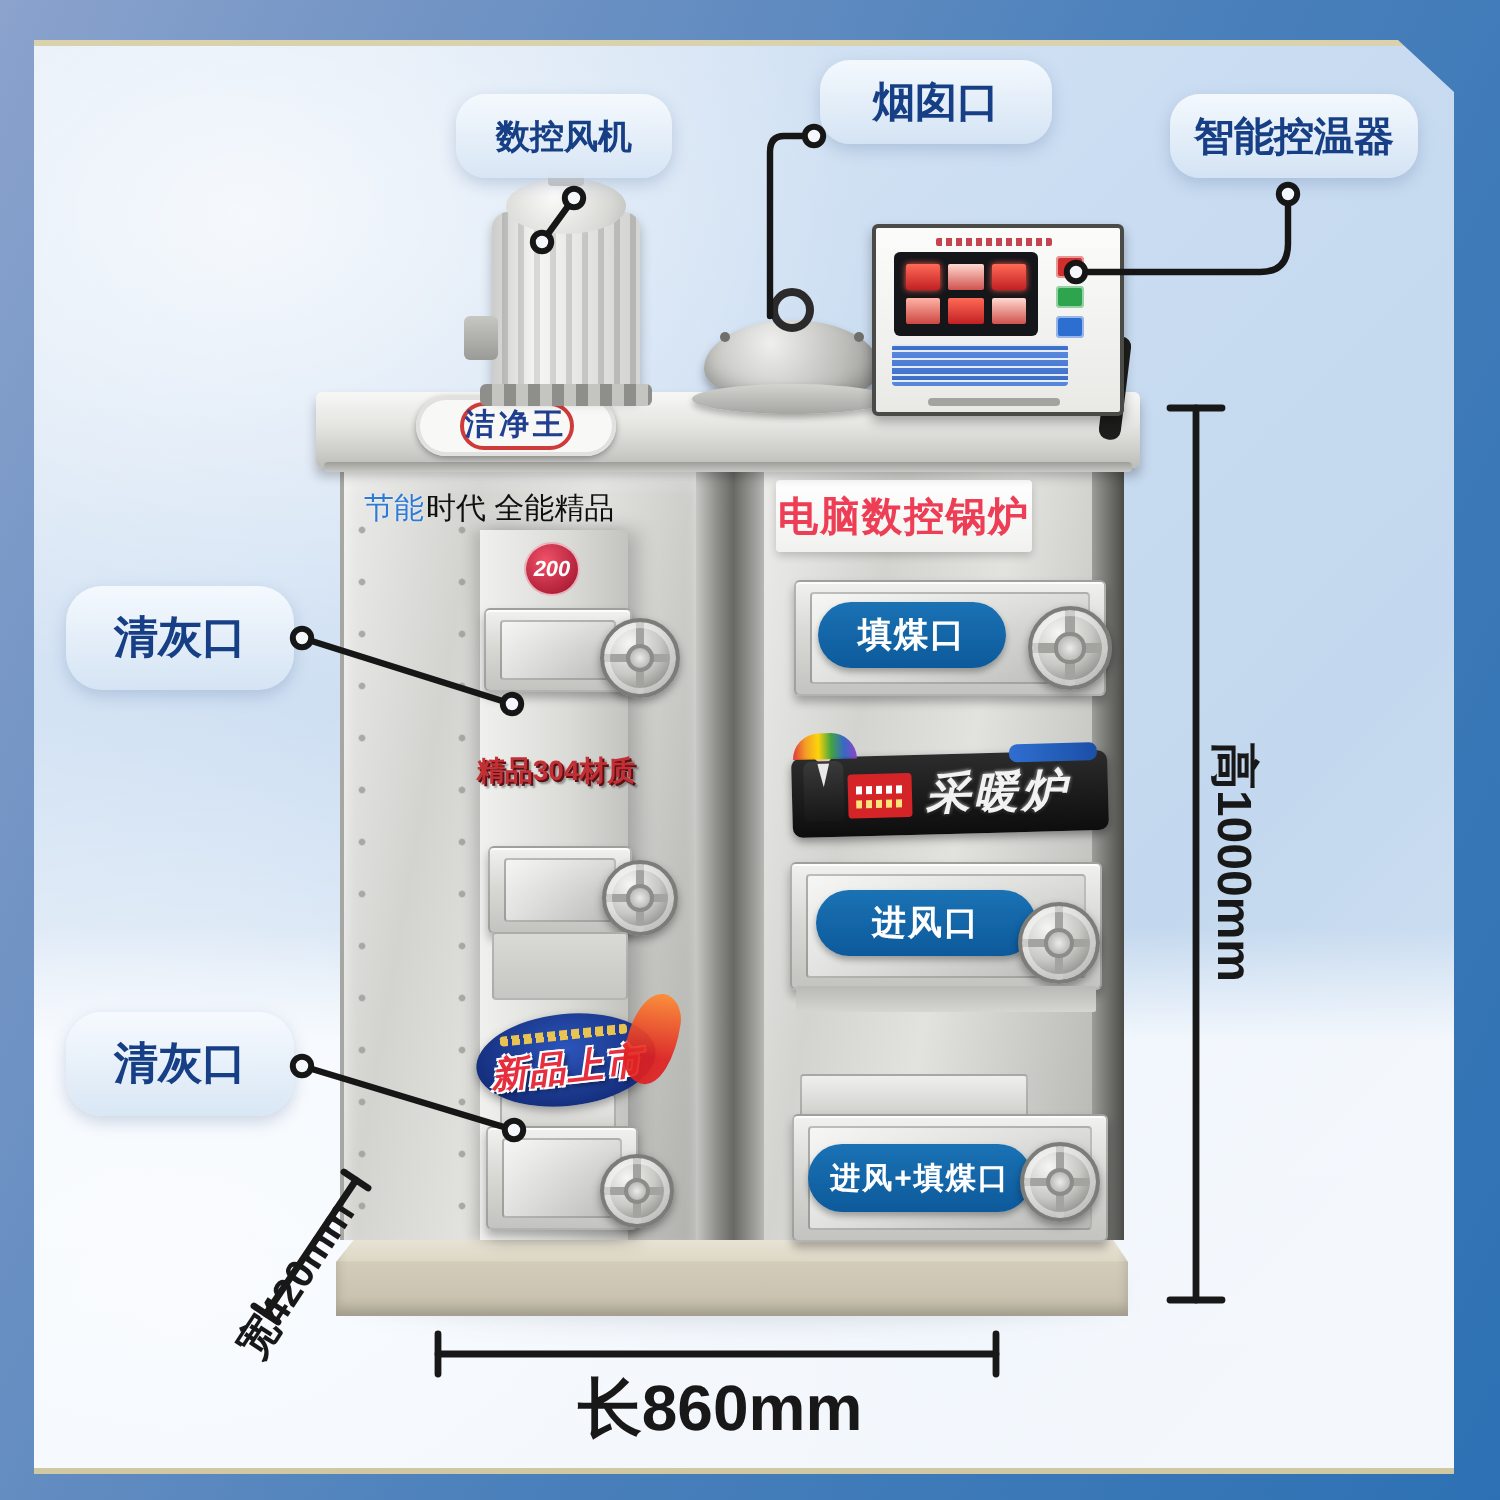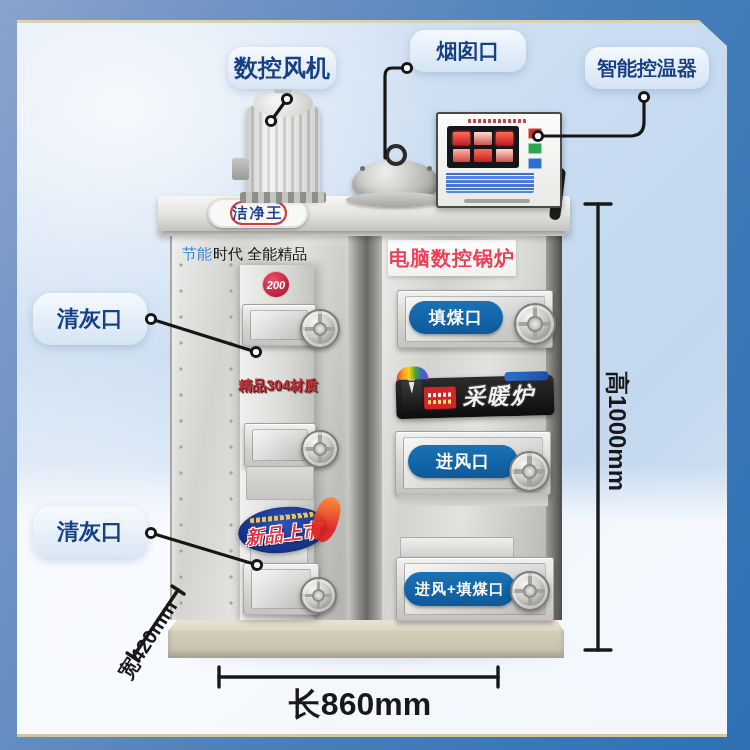--- a/index.html
+++ b/index.html
@@ -214,21 +214,21 @@
     <div style="position:absolute;left:90px;top:14px;width:14px;height:11px;border-radius:2px;background:#d12d2d;box-shadow:inset 0 0 0 1px rgba(255,255,255,.5);"></div>
     <div style="position:absolute;left:90px;top:29px;width:14px;height:11px;border-radius:2px;background:#2ea44f;box-shadow:inset 0 0 0 1px rgba(255,255,255,.5);"></div>
     <div style="position:absolute;left:90px;top:44px;width:14px;height:11px;border-radius:2px;background:#2d6fd1;box-shadow:inset 0 0 0 1px rgba(255,255,255,.5);"></div>
     <div style="position:absolute;left:8px;top:58px;width:88px;height:21px;border-radius:2px;
         background:
           repeating-linear-gradient(180deg,rgba(255,255,255,.85) 0 1px,transparent 1px 4px),
           linear-gradient(180deg,#5a8ade,#3e6fc8);background-origin:content-box;padding:3px 4px;box-sizing:border-box;"></div>
     <div style="position:absolute;left:26px;bottom:3px;width:66px;height:4px;border-radius:2px;background:rgba(125,125,122,.65);"></div>
   </div>
 
-  <div class="callout" style="left:228px;top:47px;width:108px;height:42px;font-size:24px;">数控风机</div>
+  <div class="callout" style="left:228px;top:47px;width:108px;height:42px;font-size:17px;">数控风机</div>
   <div class="callout" style="left:410px;top:30px;width:116px;height:42px;font-size:21px;">烟囱口</div>
   <div class="callout" style="left:585px;top:47px;width:124px;height:42px;font-size:20px;">智能控温器</div>
   <div class="callout" style="left:33px;top:293px;width:114px;height:52px;font-size:22px;border-radius:18px;">清灰口</div>
   <div class="callout" style="left:33px;top:506px;width:114px;height:52px;font-size:22px;border-radius:18px;">清灰口</div>
 
   <svg width="750" height="750" viewBox="0 0 750 750" style="position:absolute;left:0;top:0;pointer-events:none;z-index:10;">
     <g stroke="#161616" stroke-width="3.2" fill="none" stroke-linecap="round">
 
       <path d="M287,99 L271,121"></path>
 

